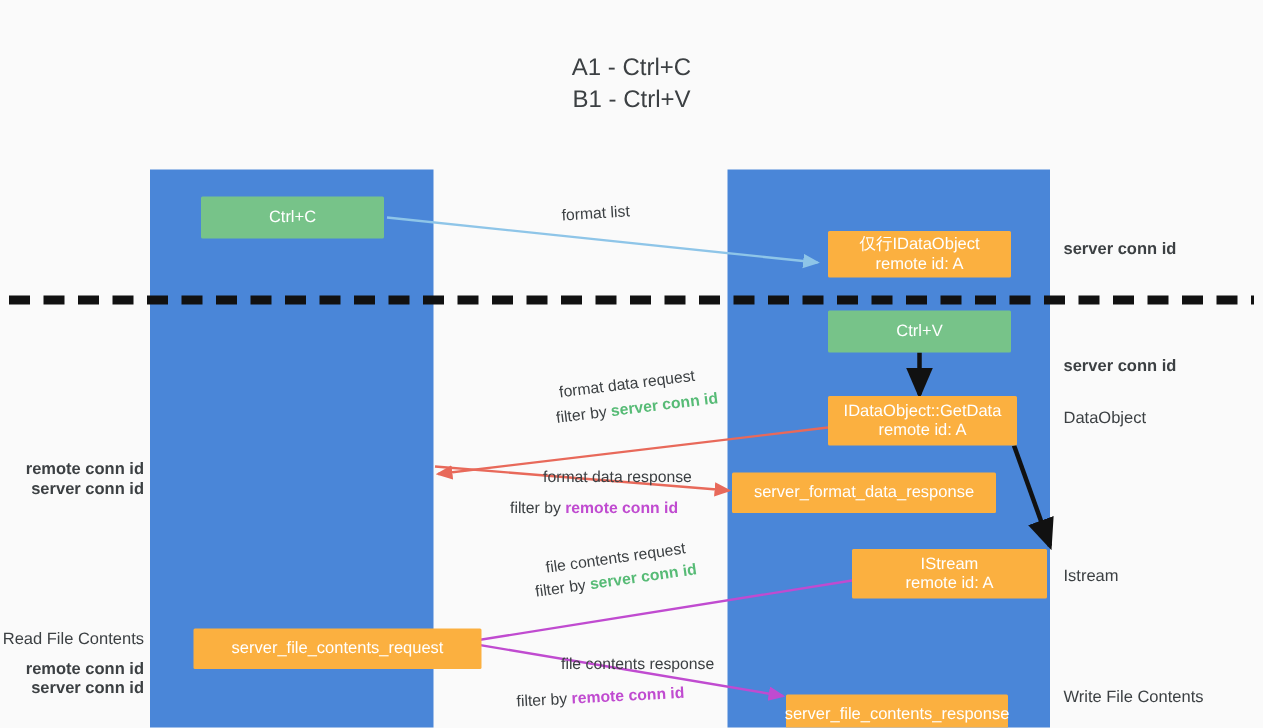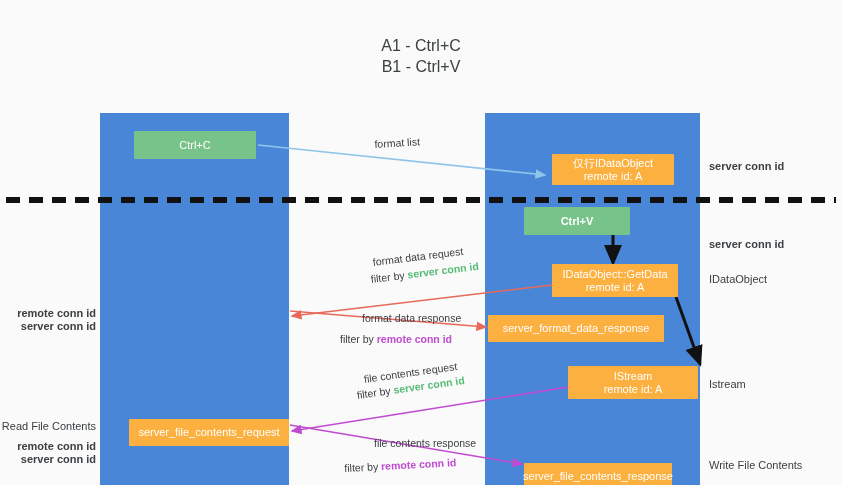--- a/index.html
+++ b/index.html
@@ -97,26 +97,26 @@
     <line x1="290" y1="284" x2="486" y2="300" stroke="#e8695a" stroke-width="1.6" marker-end="url(#ah-red)"></line>
 
     <line x1="568" y1="360" x2="292" y2="404" stroke="#c04bd0" stroke-width="1.6" marker-end="url(#ah-mag)"></line>
 
     <line x1="290" y1="398" x2="522" y2="437" stroke="#c04bd0" stroke-width="1.6" marker-end="url(#ah-mag)"></line>
   </svg>
 
   <div class="nodebox nb-green" style="left:134px;top:104px;width:122px;height:28px;">Ctrl+C</div>
 
 
-  <div class="nodebox nb-orange" style="left:129px;top:392px;width:160px;height:27px;">server_file_contents_request</div>
+  <div class="nodebox nb-orange" style="left:129px;top:392px;width:192px;height:27px;">server_file_contents_request</div>
 
   <div class="nodebox nb-orange" style="left:552px;top:127px;width:122px;height:31px;">仅行IDataObject
 remote id: A</div>
 
-  <div class="nodebox nb-green" style="left:524px;top:180px;width:106px;height:28px;font-weight:bold;">Ctrl+V</div>
+  <div class="nodebox nb-green" style="left:552px;top:180px;width:122px;height:28px;">Ctrl+V</div>
 
   <div class="nodebox nb-orange" style="left:552px;top:237px;width:126px;height:33px;">IDataObject::GetData
 remote id: A</div>
 
   <div class="nodebox nb-orange" style="left:488px;top:288px;width:176px;height:27px;">server_format_data_response</div>
 
   <div class="nodebox nb-orange" style="left:568px;top:339px;width:130px;height:33px;">IStream
 remote id: A</div>
 
   <div class="nodebox nb-orange" style="left:524px;top:436px;width:148px;height:27px;">server_file_contents_response</div>
@@ -142,21 +142,21 @@
   </div>
 
   <div class="edge-label" style="left:374px;top:409px;">file contents response</div>
   <div class="edge-label" style="left:344px;top:434px;transform:rotate(-3deg);transform-origin:left top;">
     <span>filter by</span>
     <span class="p">remote conn id</span>
   </div>
 
   <div class="side-label side-strong g" style="left:709px;top:132px;">server conn id</div>
   <div class="side-label side-strong g" style="left:709px;top:210px;">server conn id</div>
-  <div class="side-label" style="left:709px;top:245px;">IDataObject</div>
+  <div class="side-label" style="left:709px;top:245px;">DataObject</div>
   <div class="side-label" style="left:709px;top:350px;">Istream</div>
   <div class="side-label" style="left:709px;top:431px;">Write File Contents</div>
 
   <div class="side-label side-strong p tright" style="left:0px;top:279px;width:96px;">remote conn id</div>
   <div class="side-label side-strong g tright" style="left:0px;top:292px;width:96px;">server conn id</div>
 
   <div class="side-label tright" style="left:0px;top:392px;width:96px;">Read File Contents</div>
   <div class="side-label side-strong p tright" style="left:0px;top:412px;width:96px;">remote conn id</div>
   <div class="side-label side-strong g tright" style="left:0px;top:425px;width:96px;">server conn id</div>
 

